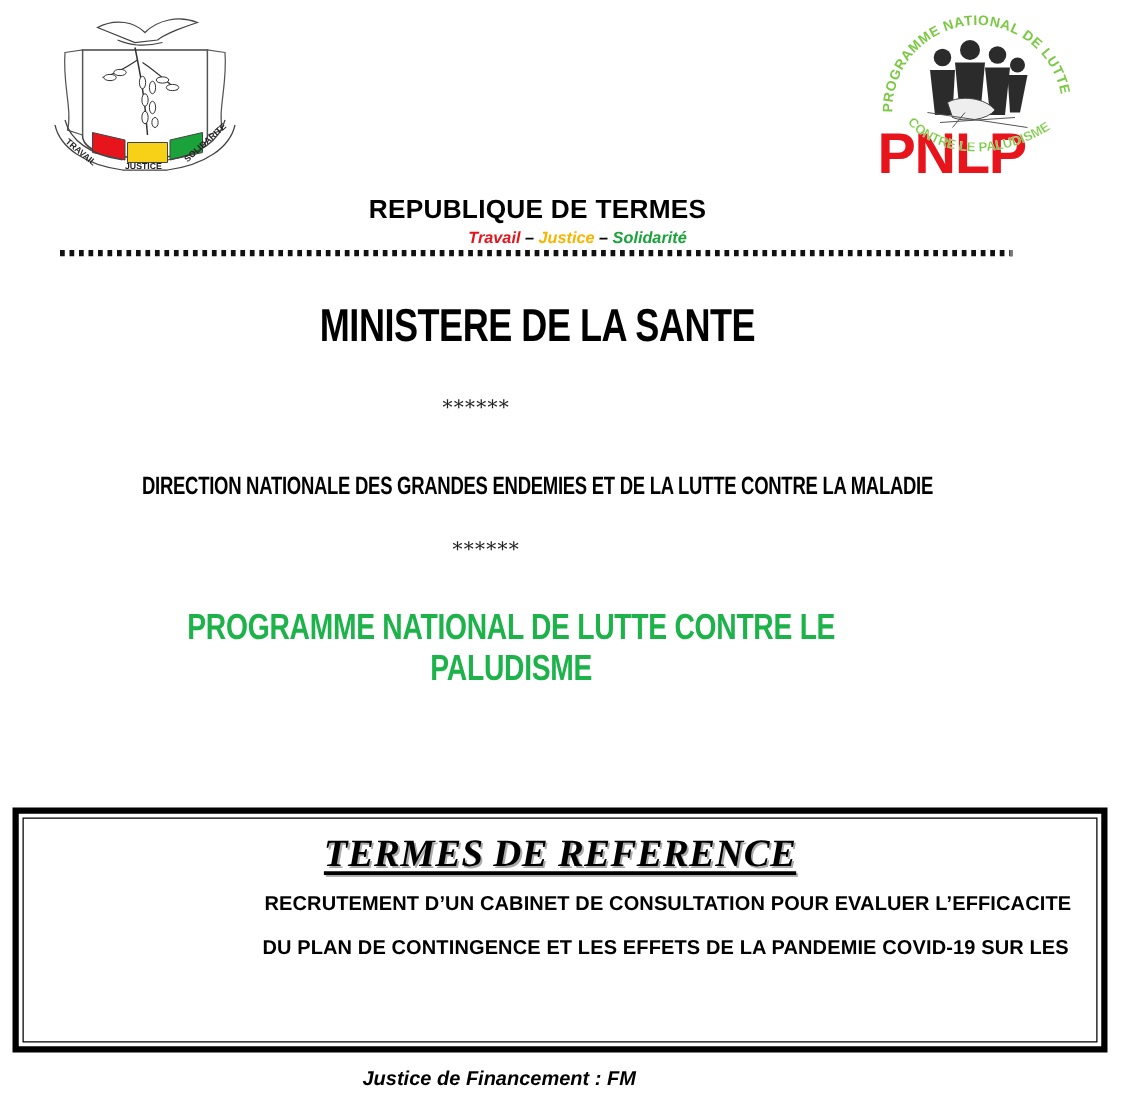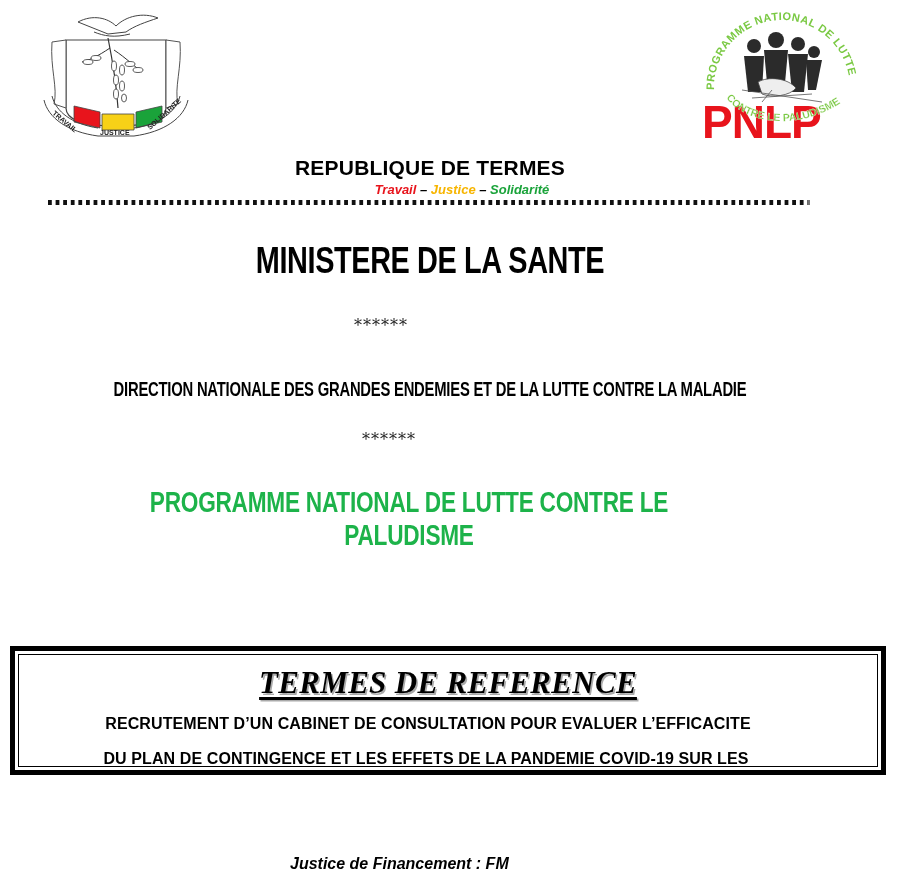--- a/index.html
+++ b/index.html
@@ -27,24 +27,24 @@
 
     .stars { font-family: "DejaVu Serif", serif; font-size: 16px; color: #222; letter-spacing: 1px; }
     #stars1 { top: 316px; left: 354px; }
     #stars2 { top: 430px; left: 362px; }
 
     #direction { top: 378px; left: 0; width: 860px; text-align: center; font-weight: bold; font-size: 20px; transform: scaleX(0.74); transform-origin: 430px 0; letter-spacing: -0.3px; }
 
     #program { top: 486px; left: 0; width: 818px; text-align: center; font-weight: bold; font-size: 29px; color: #1db34a; transform: scaleX(0.78); transform-origin: 409px 0; letter-spacing: -0.3px; }
 
     
-    #tor-box { left: 10px; top: 646px; width: 876px; height: 129px; box-sizing: border-box; border: 5px solid #000; }
+    #tor-box { left: 10px; top: 646px; width: 876px; height: 196px; box-sizing: border-box; border: 5px solid #000; }
     #tor-inner { position: absolute; left: 3px; top: 3px; right: 3px; bottom: 3px; border: 1.5px solid #000; }
     #tor-title { position: absolute; top: 10px; left: 0; width: 100%; text-align: center; font-family: "Liberation Serif", serif; font-weight: bold; font-style: italic; font-size: 31px; text-decoration: underline; text-underline-offset: 4px; text-shadow: 1.5px 1.5px 0 #aaa; letter-spacing: 0.3px; }
-    .tor-line { position: absolute; left: 0; width: 100%; text-align: center; font-weight: bold; font-size: 16px; letter-spacing: 0.1px; }
+    .tor-line { position: absolute; left: 0; width: 100%; text-align: right; font-weight: bold; font-size: 16px; letter-spacing: 0.1px; }
     #tor-line1 { top: 60px; left: -20px; }
     #tor-line2 { top: 95px; left: -22px; }
     #tor-line3 { top: 129px; left: -20px; }
 
     #funding { top: 855px; left: 290px; font-weight: bold; font-style: italic; font-size: 16px; }
   </style>
 </head>
 <body>
 
 <div id="coat" class="abs">

